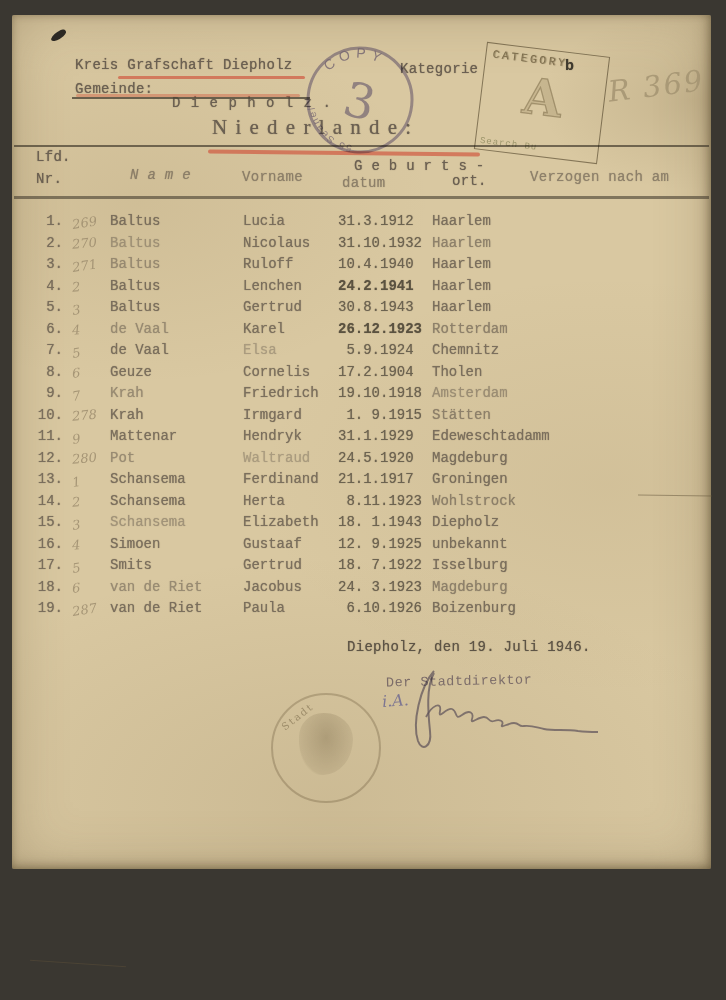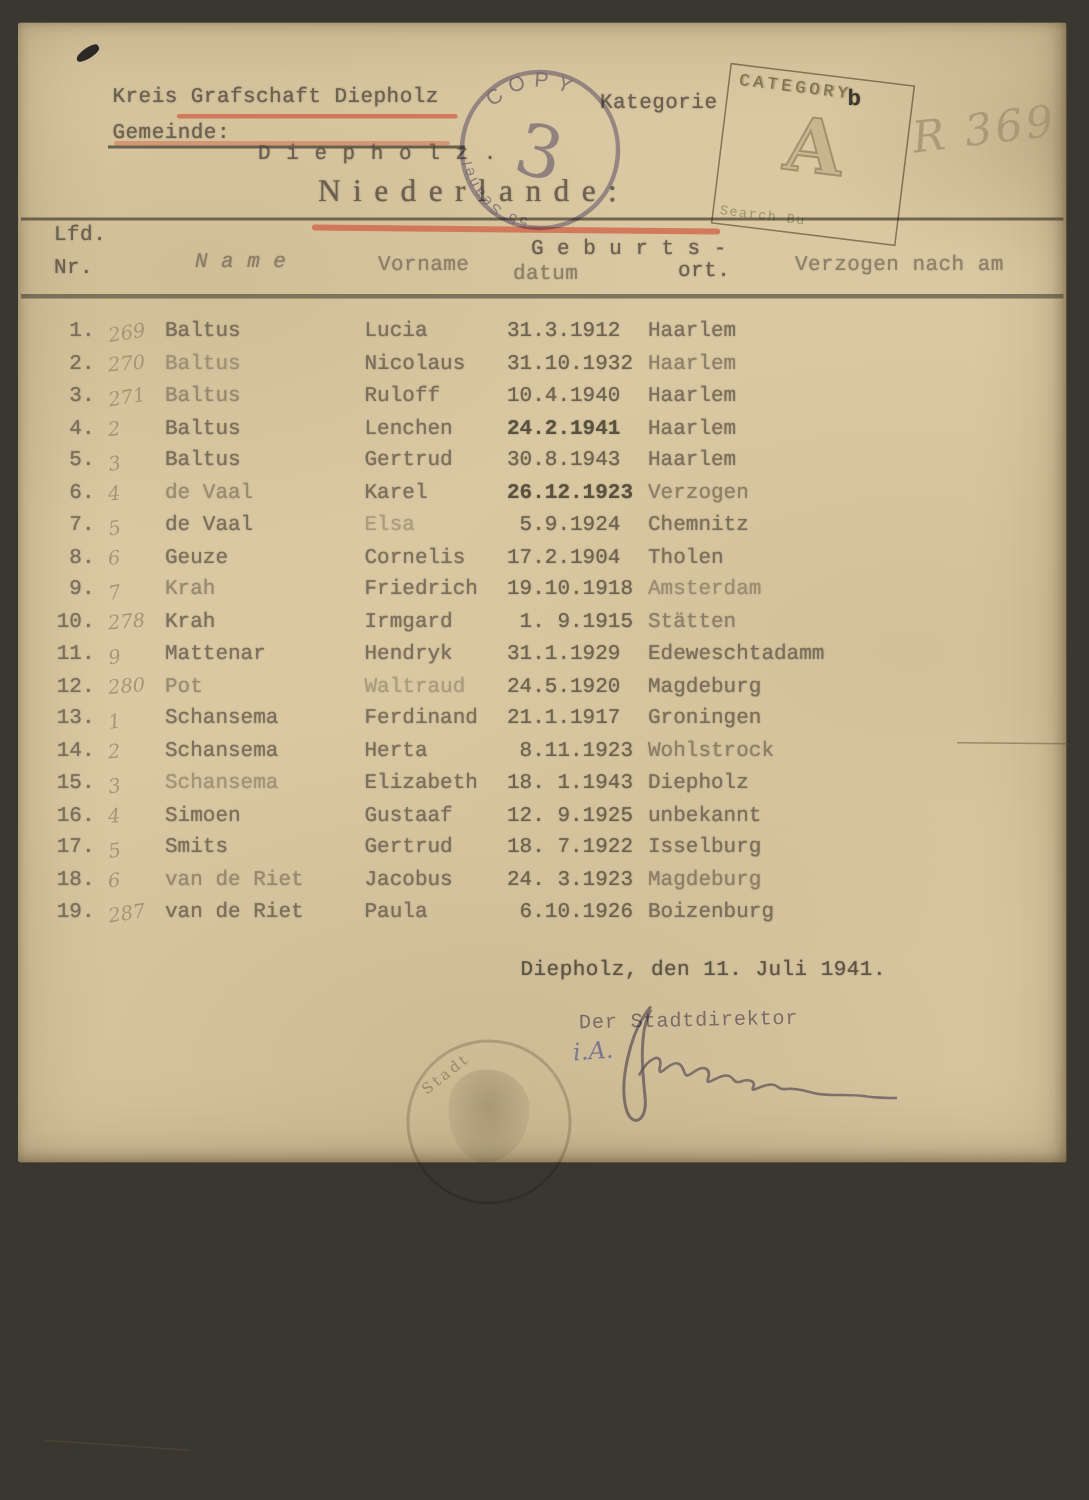--- a/index.html
+++ b/index.html
@@ -1,18 +1,18 @@
 <!DOCTYPE html>
 <html><head>
 <meta charset="utf-8">
 <style>
   html,body{margin:0;padding:0;width:726px;height:1000px;background:#3a3731;overflow:hidden;}
   .stage{position:relative;width:726px;height:1000px;background:#3a3731;font-family:"Liberation Mono",monospace;}
   .paper{
-    position:absolute;left:12px;top:15px;width:699px;height:760px;
+    position:absolute;left:12px;top:15px;width:699px;height:854px;
     background:
       radial-gradient(ellipse 420px 260px at 18% 22%, rgba(125,102,60,.10), transparent 70%),
       radial-gradient(ellipse 500px 300px at 85% 55%, rgba(125,102,60,.08), transparent 70%),
       radial-gradient(ellipse 600px 340px at 45% 92%, rgba(110,90,55,.12), transparent 72%),
       radial-gradient(ellipse 200px 120px at 97% 10%, rgba(105,85,50,.16), transparent 75%),
       #d9c8a1;
     box-shadow:
       inset 0 0 55px rgba(105,88,55,.32),
       inset 0 0 7px rgba(90,75,45,.38),
       inset -9px 0 16px -9px rgba(80,65,40,.55),
@@ -104,21 +104,21 @@
 
     <div class="hand-ref">R 369</div>
 
     <div class="typed" style="left:200px;top:100px;font-size:21px;letter-spacing:1.5px;font-family:Liberation Serif, serif;">N i e d e r l a n d e :</div>
     <div class="rule" style="top:130px;height:1.5px;"></div>
     <div class="u-red" style="left:196px;top:136px;width:272px;height:4px;transform:rotate(.6deg);"></div>
 
     <div class="typed" style="left:24px;top:134px;text-align:center;">Lfd.</div>
     <div class="typed" style="left:24px;top:156px;">Nr.</div>
     <div class="typed faded" style="left:118px;top:152px;font-style:italic;">N a m e</div>
-    <div class="typed faded" style="left:240px;top:154px;text-align:right;">Vorname</div>
+    <div class="typed faded" style="left:230px;top:154px;text-align:right;">Vorname</div>
     <div class="typed" style="left:342px;top:143px;">G e b u r t s -</div>
     <div class="typed faded" style="left:330px;top:160px;">datum</div>
     <div class="typed" style="left:440px;top:158px;">ort.</div>
     <div class="typed faded" style="left:518px;top:154px;">Verzogen nach am</div>
     <div class="rule" style="top:181px;height:2.5px;opacity:.85;"></div>
 
     <div class="table-body">
         <div class="row">
           <span class="cell c-nr">1.</span>
           <span class="cell c-pencil">269</span>
@@ -158,21 +158,21 @@
           <span class="cell c-vorname">Gertrud</span>
           <span class="cell c-datum">30.8.1943</span>
           <span class="cell c-ort">Haarlem</span>
         </div>
         <div class="row">
           <span class="cell c-nr">6.</span>
           <span class="cell c-pencil">4</span>
           <span class="cell c-name">de Vaal</span>
           <span class="cell c-vorname">Karel</span>
           <span class="cell c-datum">26.12.1923</span>
-          <span class="cell c-ort">Verzogen</span>
+          <span class="cell c-ort">Rotterdam</span>
         </div>
         <div class="row">
           <span class="cell c-nr">7.</span>
           <span class="cell c-pencil">5</span>
           <span class="cell c-name">de Vaal</span>
           <span class="cell c-vorname">Elsa</span>
           <span class="cell c-datum"> 5.9.1924</span>
           <span class="cell c-ort">Chemnitz</span>
         </div>
         <div class="row">
@@ -266,21 +266,21 @@
         <div class="row">
           <span class="cell c-nr">19.</span>
           <span class="cell c-pencil">287</span>
           <span class="cell c-name">van de Riet</span>
           <span class="cell c-vorname">Paula</span>
           <span class="cell c-datum"> 6.10.1926</span>
           <span class="cell c-ort">Boizenburg</span>
         </div>
       </div>
 
-    <div class="typed" style="left:335px;top:624px;color:#5d5446;">Diepholz, den 11. Juli 1941.</div>
+    <div class="typed" style="left:335px;top:624px;color:#5d5446;">Diepholz, den 19. Juli 1946.</div>
 
     <div class="stamp-director">Der Stadtdirektor</div>
     <div class="hand-initials">i.A.</div>
     <svg class="sig" width="210" height="95" viewBox="0 0 210 95">
       <path d="M34,6 C20,22 12,58 18,76 C22,87 32,82 30,66 C28,47 26,22 34,8" fill="none" stroke="#6f6a91" stroke-width="2" opacity=".7"></path>
       <path d="M26,52 C32,40 42,36 40,46 C38,56 46,42 52,44 C58,46 54,56 62,50 C70,44 74,48 72,54 C70,60 78,52 84,52 C90,52 88,58 94,56 C100,54 104,56 102,60 C100,64 108,58 114,58 C120,58 118,62 124,61 C132,60 138,63 144,64 C154,66 166,64 178,66 C186,67 192,67 198,67" fill="none" stroke="#6f6a91" stroke-width="1.8" opacity=".7"></path>
     </svg>
 
     <div class="stamp-round">
       <div class="round-crest"></div>

